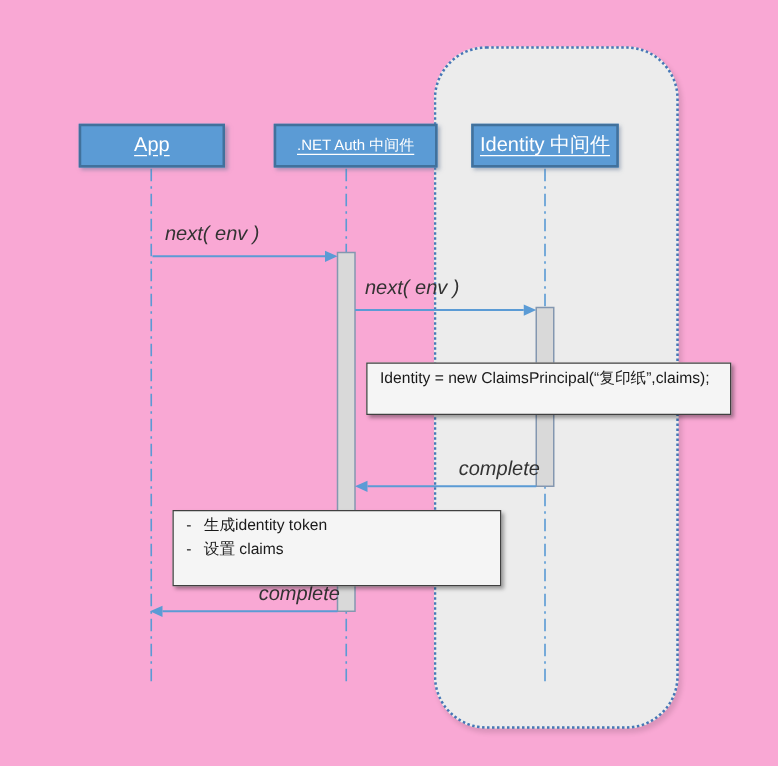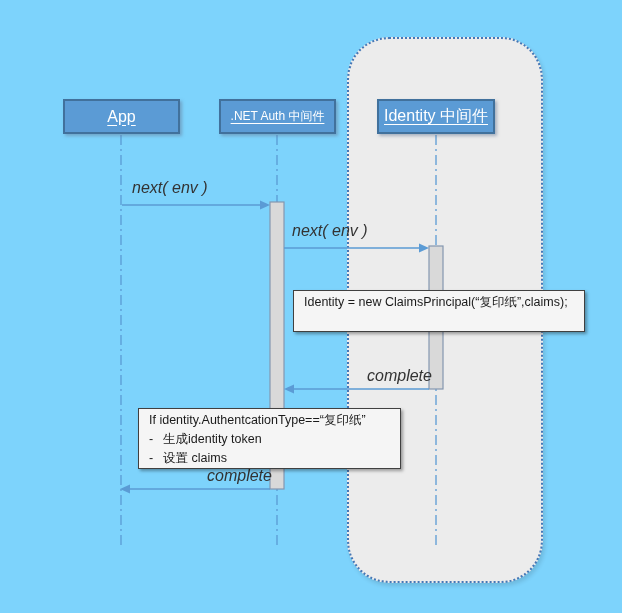--- a/index.html
+++ b/index.html
@@ -15,21 +15,21 @@
     --note-border: #404040;
     --msg-text: #333333;
   }
   * { margin: 0; padding: 0; box-sizing: border-box; }
   html, body { background: #ffffff; }
   body { font-family: "Liberation Sans", sans-serif; }
   .canvas {
     position: relative;
     width: 622px;
     height: 613px;
-    background: #7dd3fc;
+    background: #f9a8d4;
     overflow: hidden;
   }
   .boundary {
     position: absolute;
     left: 347px; top: 37px;
     width: 196px; height: 546px;
     background: var(--boundary-fill);
     border: 2px dotted var(--boundary-border);
     border-radius: 42px;
     box-shadow: 2px 3px 4px rgba(0,0,0,0.12);
@@ -66,21 +66,21 @@
     box-shadow: 2px 2px 3px rgba(100,120,150,0.5);
     display: flex;
     align-items: center;
     justify-content: center;
     color: #ffffff;
     text-decoration: underline;
     text-underline-offset: 3px;
     z-index: 4;
   }
   .participant.app { left: 63px; width: 117px; font-size: 16px; }
-  .participant.net { left: 219px; width: 117px; font-size: 12px; }
+  .participant.net { left: 219px; width: 131px; font-size: 12px; }
   .participant.identity { left: 377px; width: 118px; font-size: 16px; }
   .msg-label {
     position: absolute;
     font-size: 16px;
     color: var(--msg-text);
     white-space: nowrap;
     z-index: 4;
     font-style: italic;
   }
   .note {
@@ -149,21 +149,20 @@
   <div class="msg-label" style="left:132px; top:179px;">next( env )</div>
   <div class="msg-label" style="left:292px; top:222px;">next( env )</div>
   <div class="msg-label" style="left:367px; top:367px;">complete</div>
   <div class="msg-label" style="left:207px; top:467px;">complete</div>
 
   <div class="note note1">
     <div>Identity = new ClaimsPrincipal(“复印纸”,claims);</div>
   </div>
 
   <div class="note note2">
-    <div>If identity.AuthentcationType==“复印纸”</div>
     <div class="bullet-row">
       <span class="bullet-dash">-</span>
       <span class="bullet-text">生成identity token</span>
     </div>
     <div class="bullet-row">
       <span class="bullet-dash">-</span>
       <span class="bullet-text">设置 claims</span>
     </div>
   </div>
 

